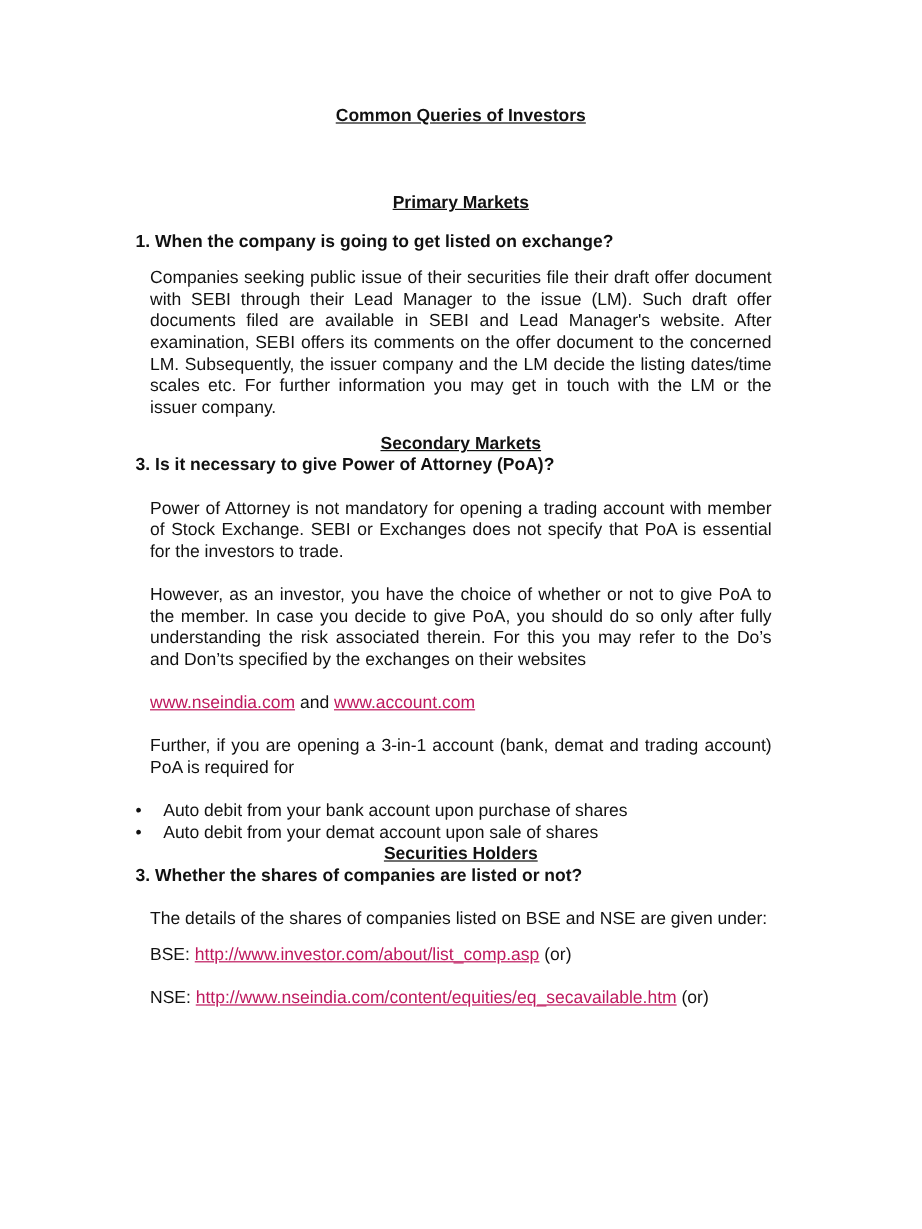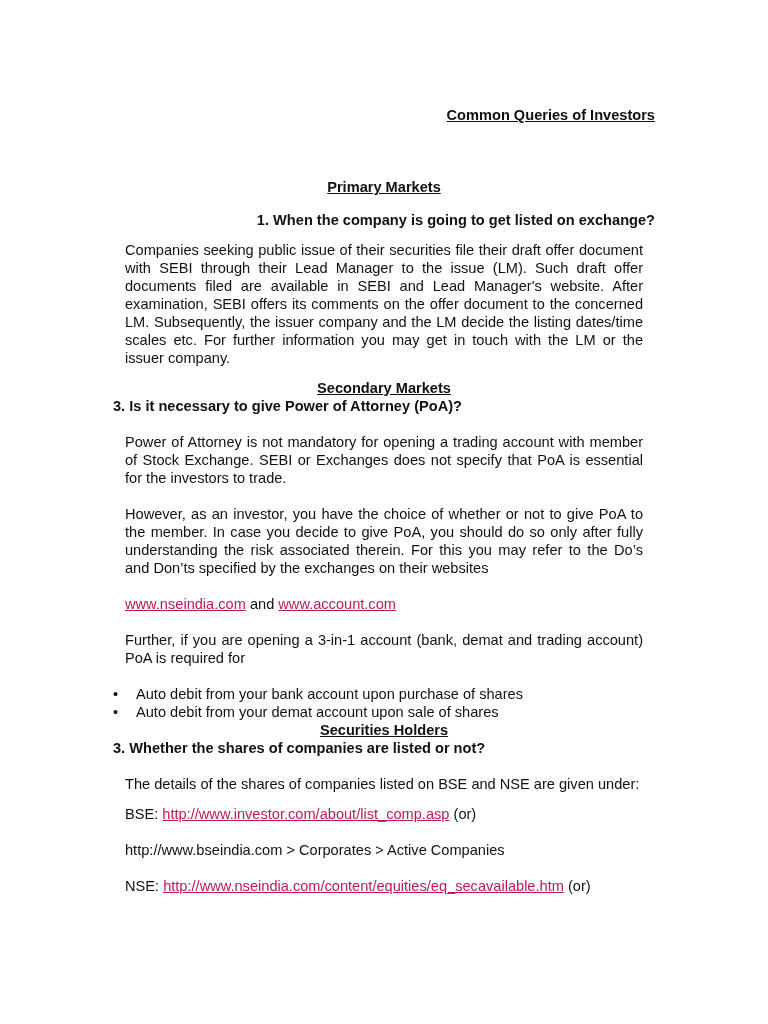--- a/index.html
+++ b/index.html
@@ -22,27 +22,27 @@
       width: 542px;
       font-size: 14.6px;
       line-height: 18px;
     }
     .center-heading {
       text-align: center;
       font-weight: bold;
       text-decoration: underline;
       margin: 0;
     }
-    .title { margin-top: 18px; text-align: right; }
+    .title { margin-top: 0; }
     .h-primary { margin-top: 54px; }
     .question {
       font-weight: bold;
       margin: 0;
     }
-    .q1 { margin-top: 15px; text-align: right; }
+    .q1 { margin-top: 15px; }
     .para {
       margin: 12px;
       text-align: justify;
       text-align-last: left;
     }
     .gap { margin-top: 18px; }
     .gap-h { }
     a, .link {
       color: #be185d;
       text-decoration: underline;
@@ -101,19 +101,18 @@
 
   <p class="center-heading gap-h">Securities Holders</p>
 
   <p class="question gap-h">3. Whether the shares of companies are listed or not?</p>
 
   <p class="para gap">The details of the shares of companies listed on BSE and NSE are given under:</p>
   <p class="para">
     <span>BSE: </span><a class="link">http://www.investor.com/about/list_comp.asp</a><span> (or)</span>
   </p>
 
-  <p class="para gap">http://www.bseindia.com &gt; Corporates &gt; Active Companies</p>
 
   <p class="para gap">
     <span>NSE: </span><a class="link">http://www.nseindia.com/content/equities/eq_secavailable.htm</a><span> (or)</span>
   </p>
 
 </div>
 
 </body></html>

